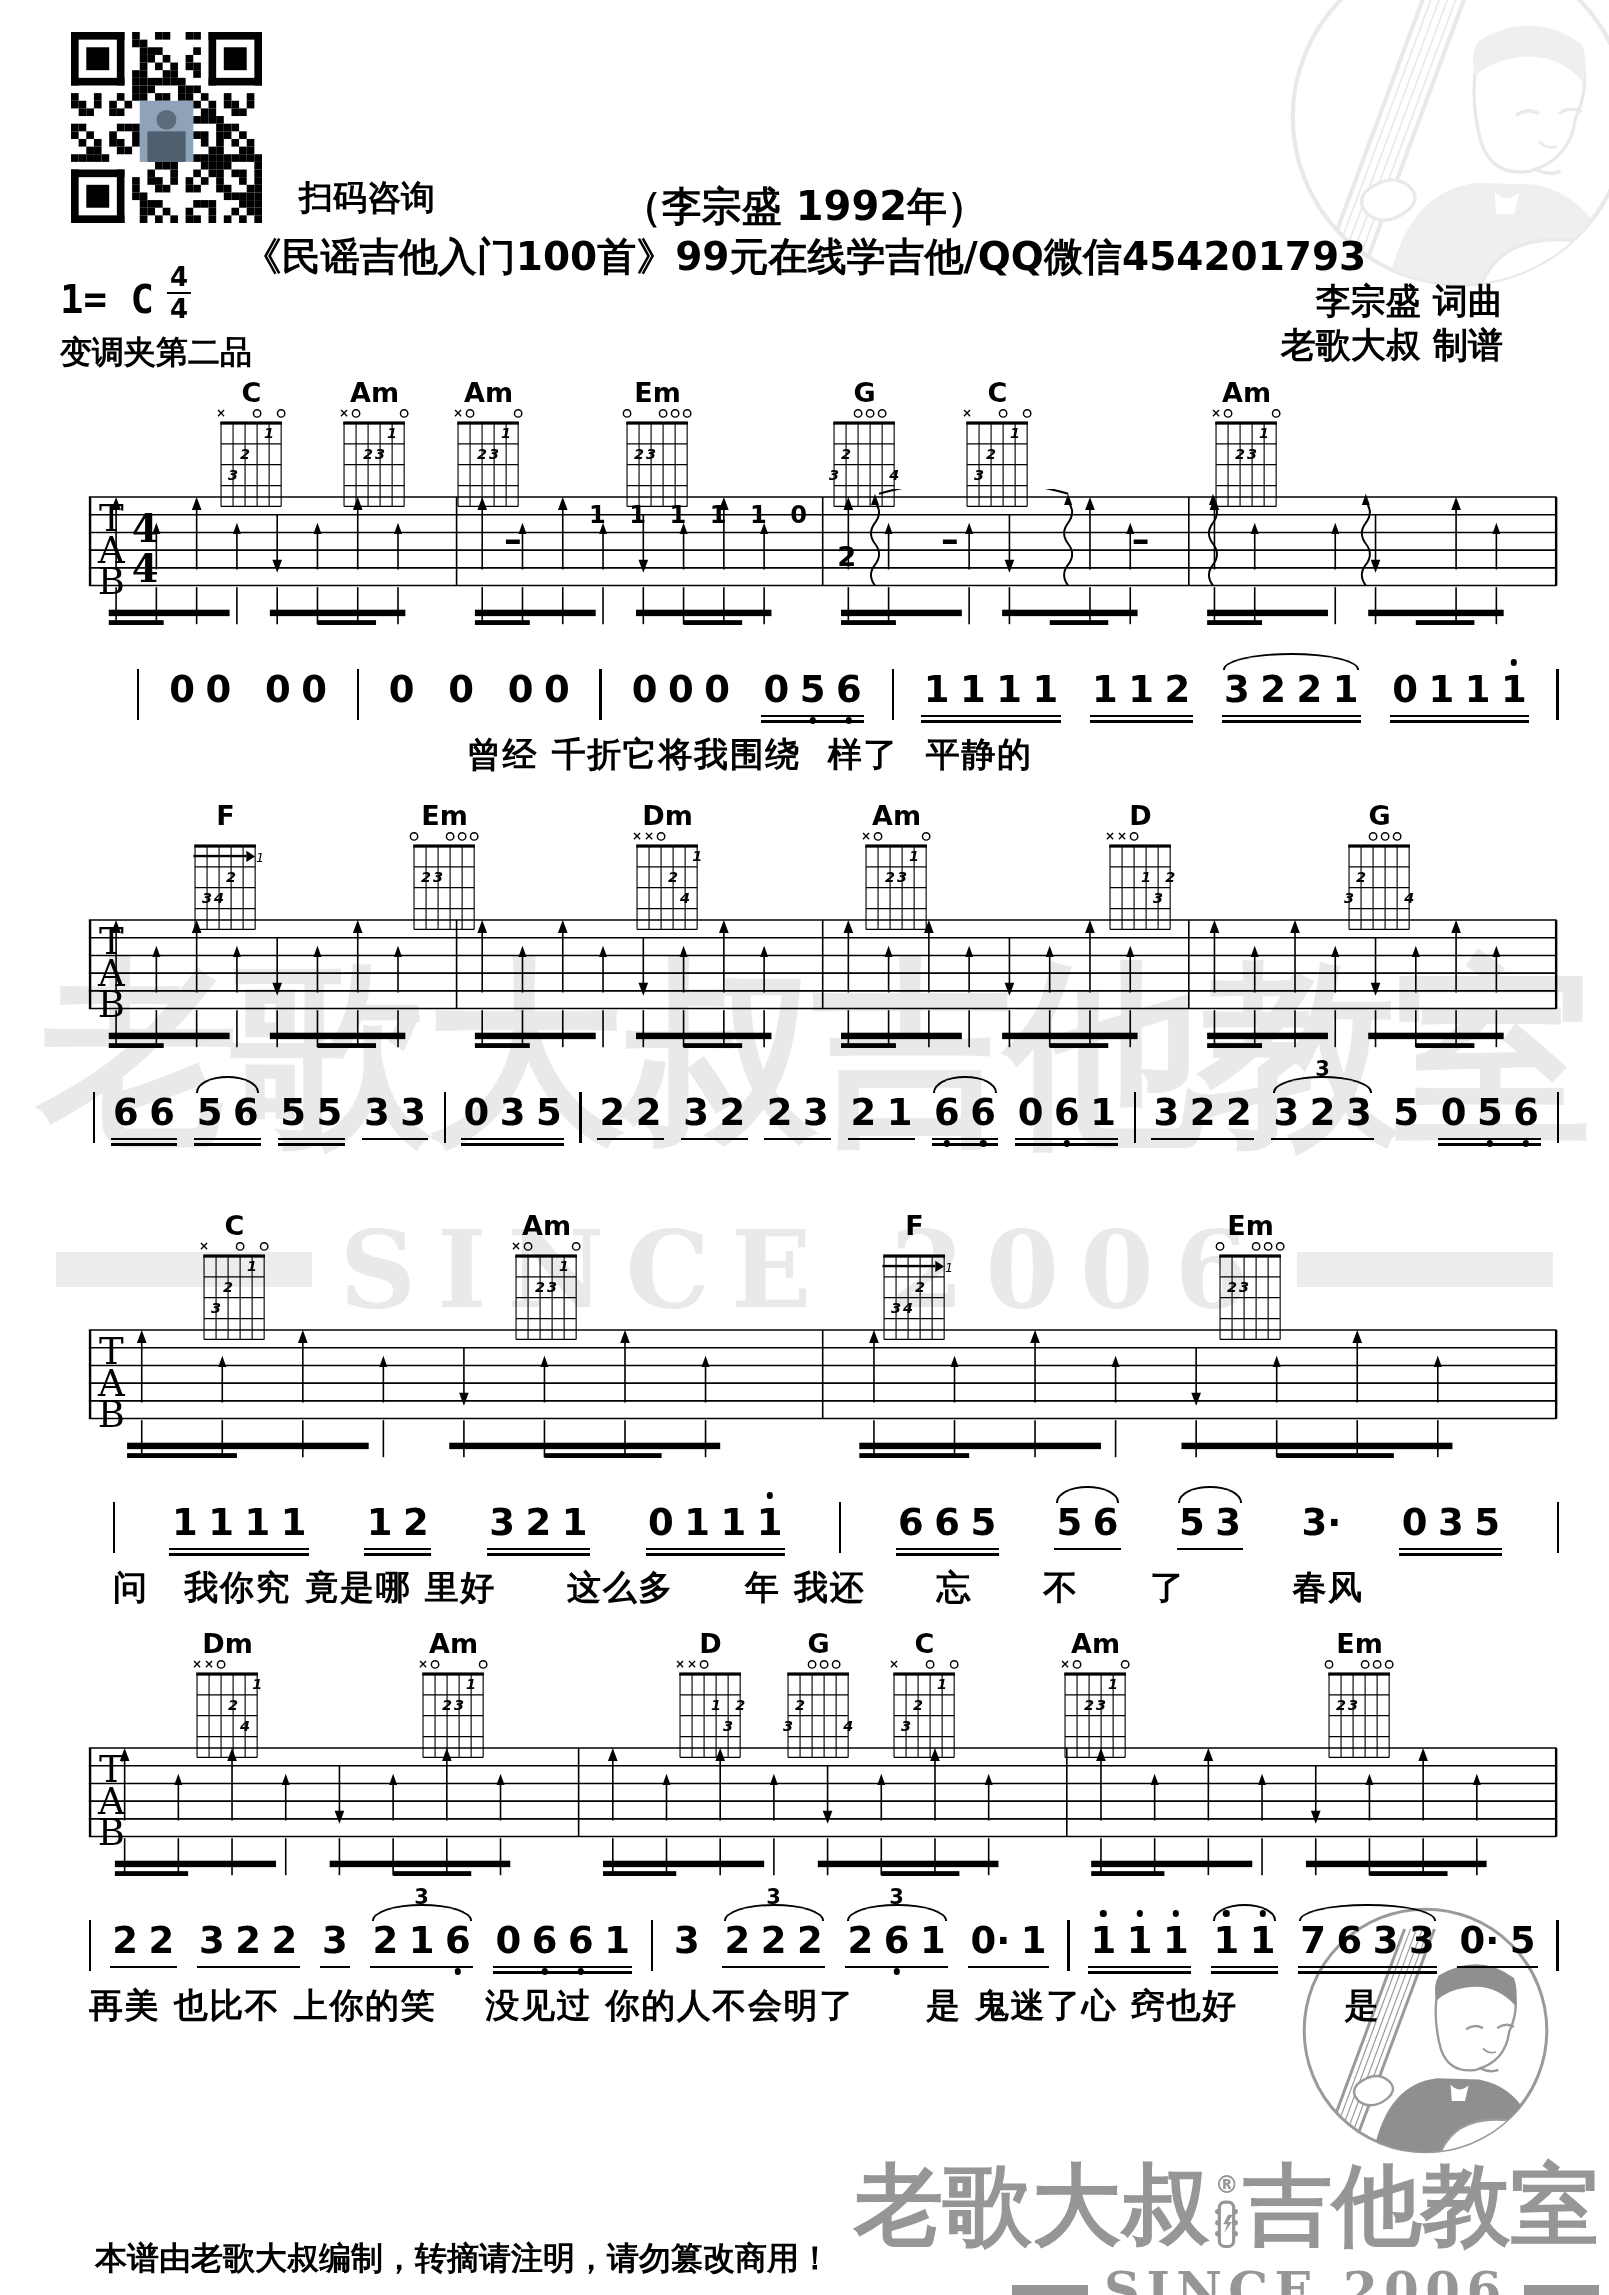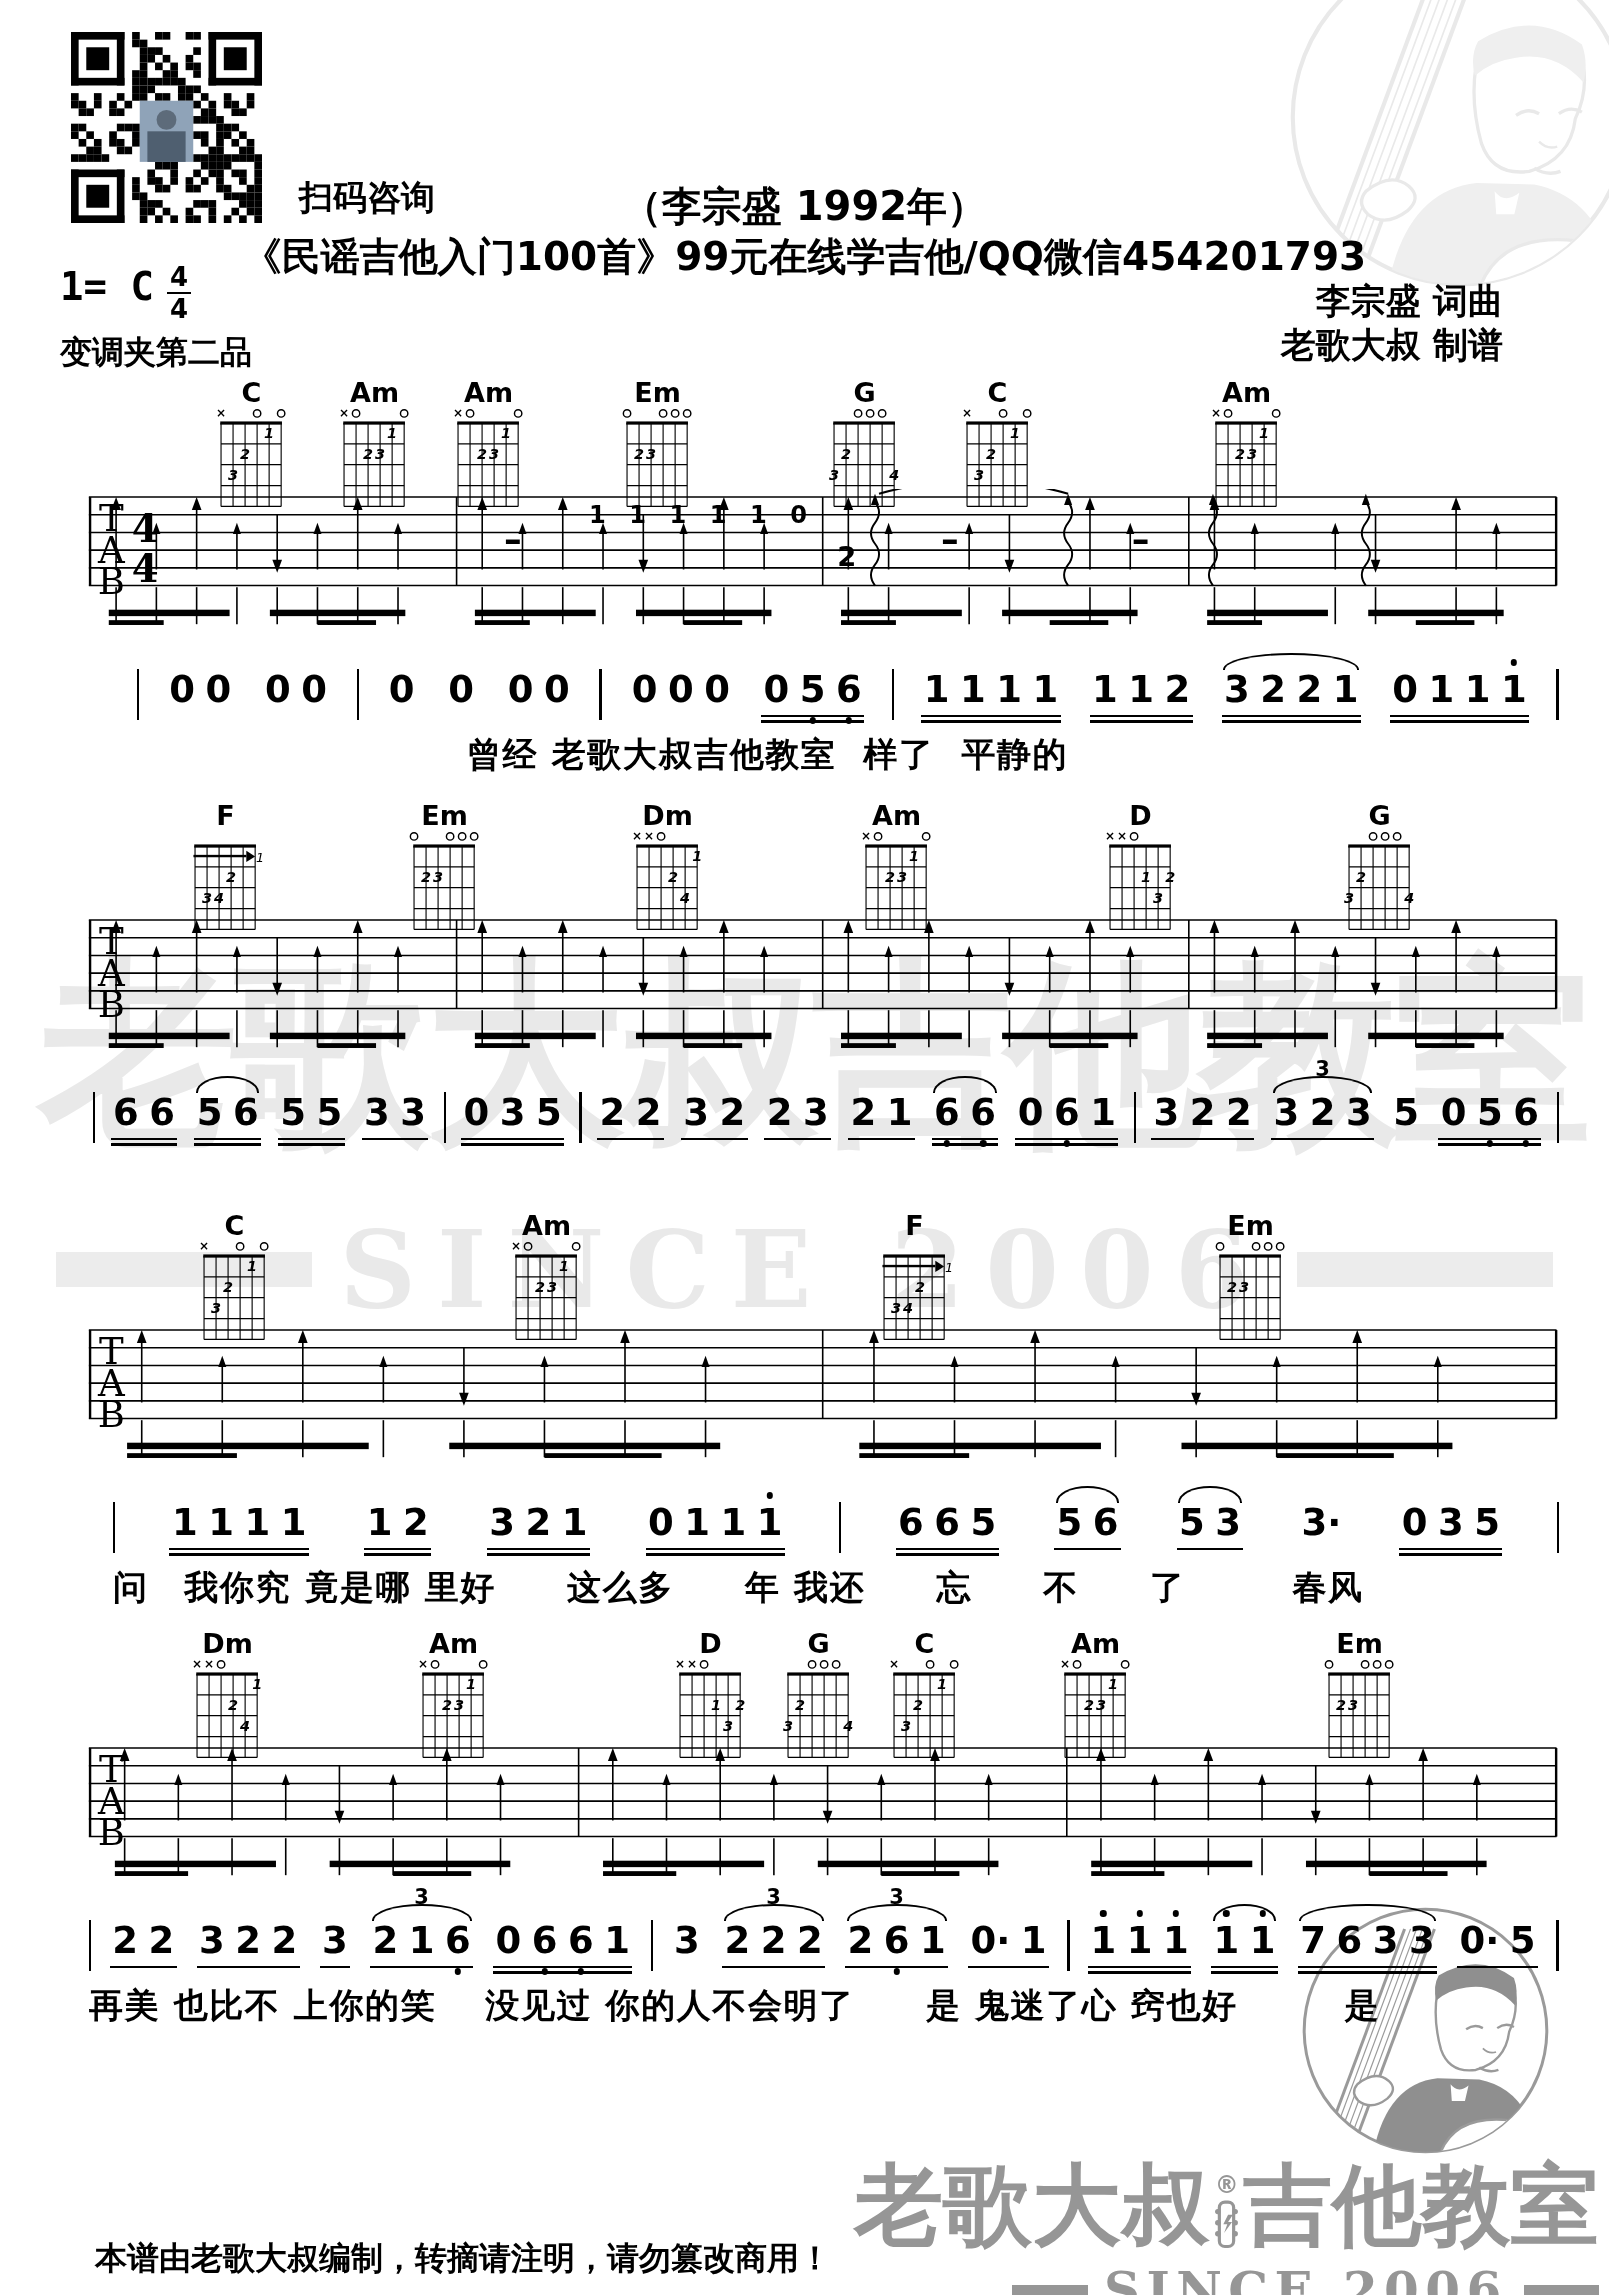--- a/index.html
+++ b/index.html
@@ -15,21 +15,21 @@
   #wm-since .wtxt{font-family:"DejaVu Serif","Liberation Serif",serif;font-weight:bold;
                   font-size:106px;color:#e9e9e9;letter-spacing:21px;white-space:nowrap;}
   #tr-portrait{top:-56px;right:-24px;width:346px;height:346px;z-index:0;}
 
   
   #qr{top:32px;left:71px;width:191px;height:191px;z-index:2;}
   #scan-label{top:175px;left:299px;font-size:34px;font-weight:600;z-index:2;}
   #title{top:97px;left:0;width:1609px;text-align:center;font-size:66px;font-weight:900;z-index:2;}
   #subtitle{top:179px;left:0;width:1609px;text-align:center;font-size:40px;font-weight:700;z-index:2;}
   #promo{top:230px;left:0;width:1609px;text-align:center;font-size:39px;font-weight:700;z-index:2;}
-  #keyrow{top:264px;left:60px;display:flex;align-items:flex-start;z-index:2;}
+  #keyrow{top:264px;left:60px;display:flex;align-items:flex-end;z-index:2;}
   #keyrow .k{font-size:39px;font-weight:700;font-family:"DejaVu Sans Mono","Liberation Mono",monospace;}
   .frac{display:inline-flex;flex-direction:column;align-items:center;margin-left:13px;line-height:1;}
   .frac .fn{font-size:26px;font-weight:700;}
   .frac .fl{width:24px;height:2.4px;background:#000;margin:1.6px 0;}
   #capo{top:331px;left:60px;font-size:32px;font-weight:600;z-index:2;}
   #credit1{top:278px;right:106px;font-size:35px;font-weight:600;z-index:2;}
   #credit2{top:322px;right:106px;font-size:35px;font-weight:600;text-align:right;z-index:2;}
 
   
   .sys{position:absolute;left:0;width:1609px;height:418px;z-index:3;}
@@ -680,21 +680,21 @@
             <span class="note">0</span>
             <span class="note">1</span>
             <span class="note">1</span>
             <span class="note">1<span class="da"></span></span>
           </span>
           <span class="u"></span>
           <span class="u"></span>
         </span>
         <span class="bar"></span>
       </div>
-      <div class="lyr" style="left: 467px;">曾经 老歌大叔吉他教室  样了  平静的</div>
+      <div class="lyr" style="left: 467px;">曾经 千折它将我围绕  样了  平静的</div>
     </div>
   <div class="sys" id="sys1" style="top: 801px;">
       <div class="chord" style="left: 187px;"><div class="nm">F</div><svg width="77" height="101" viewBox="0 0 96 126">
           <rect x="9" y="18" width="77" height="4" fill="#000"></rect>
           <line x1="10" y1="46" x2="85" y2="46" stroke="#000" stroke-width="1.6"></line>
           <line x1="10" y1="72" x2="85" y2="72" stroke="#000" stroke-width="1.6"></line>
           <line x1="10" y1="98" x2="85" y2="98" stroke="#000" stroke-width="1.6"></line>
           <line x1="10" y1="124" x2="85" y2="124" stroke="#000" stroke-width="1.6"></line>
           <line x1="10" y1="20" x2="10" y2="124" stroke="#000" stroke-width="1.4"></line>
           <line x1="25" y1="20" x2="25" y2="124" stroke="#000" stroke-width="1.4"></line>

